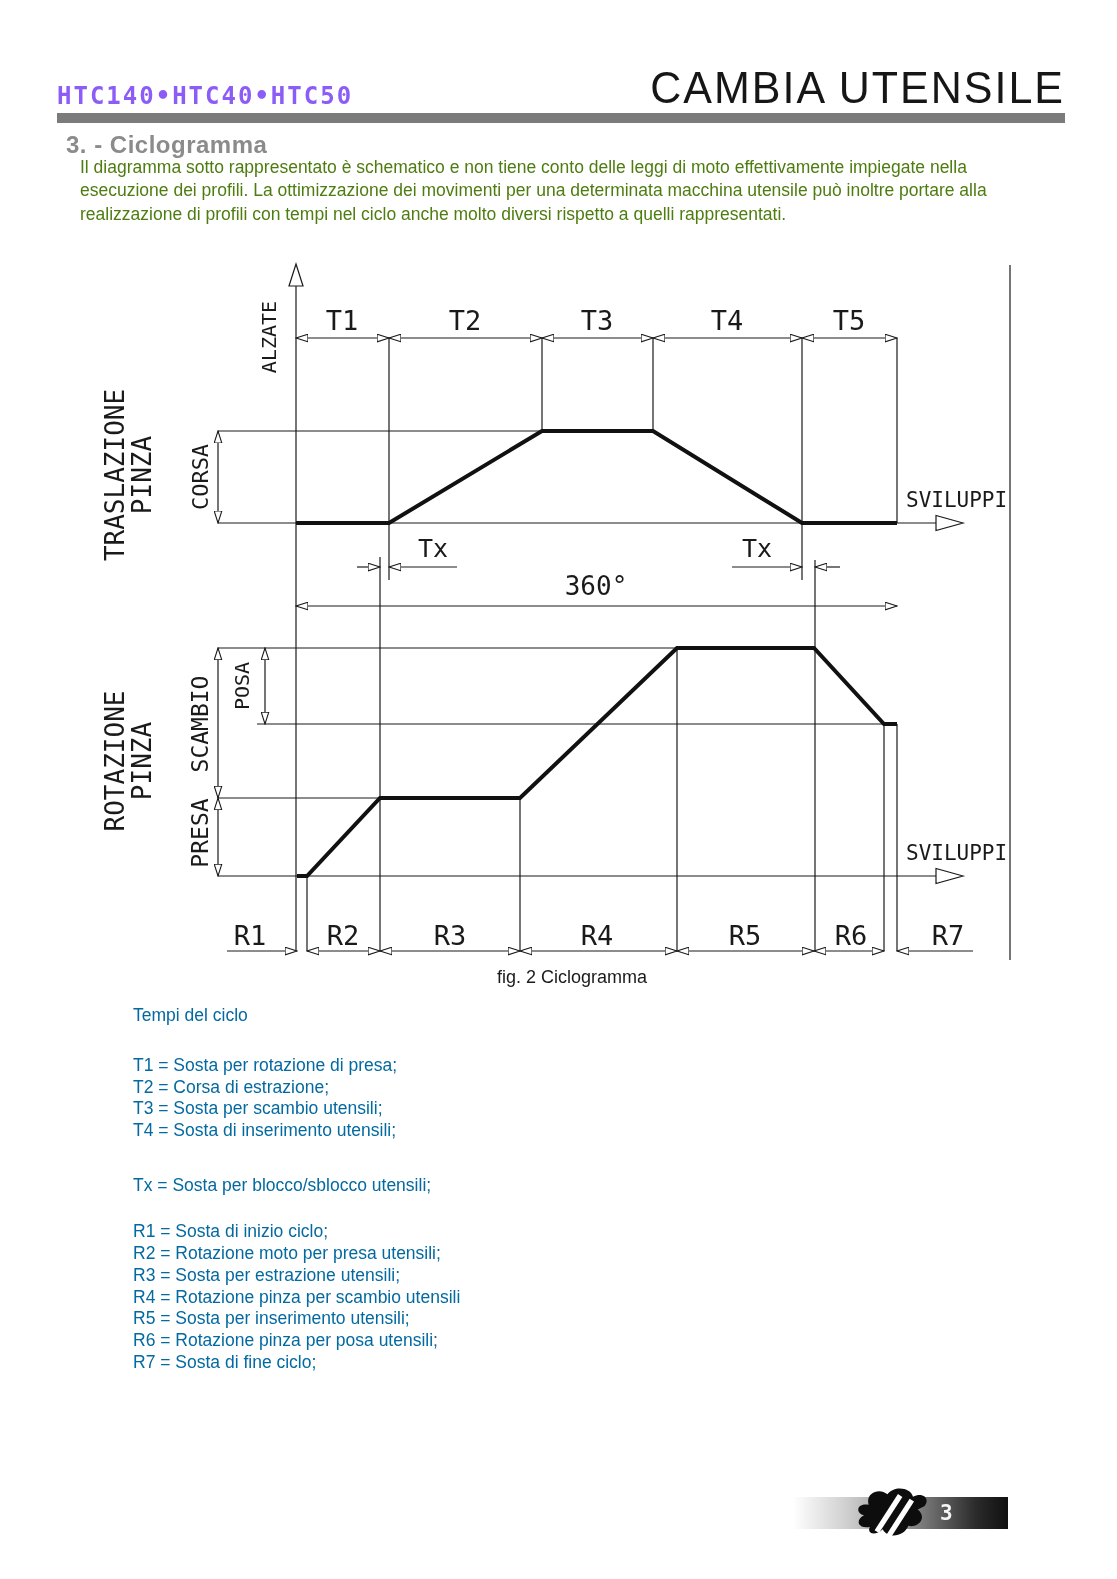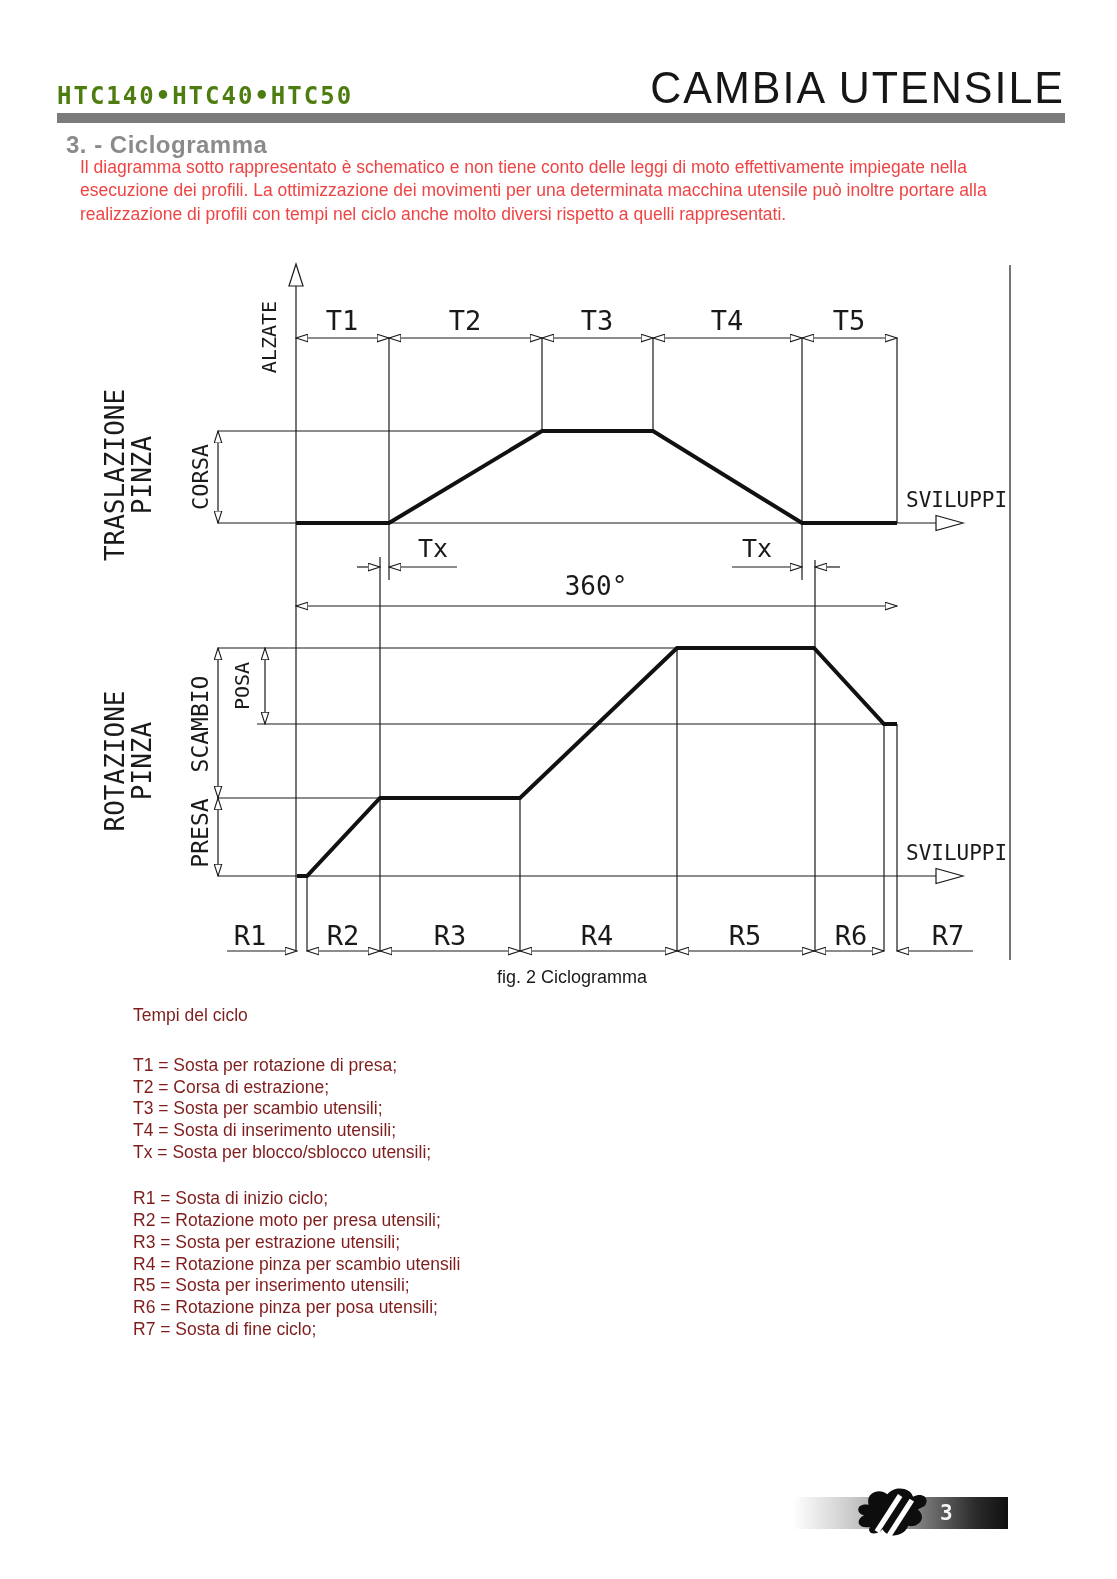--- a/index.html
+++ b/index.html
@@ -5,51 +5,51 @@
   html,body{margin:0;padding:0;background:#e8e8e8;}
   .page{
     position:relative;width:1117px;height:1579px;background:#ffffff;
     margin:0 auto;font-family:"Liberation Sans",sans-serif;color:#1d1d1d;
     overflow:hidden;
   }
   
   .models{
     position:absolute;left:57px;top:82px;
     font-family:"DejaVu Sans Mono",monospace;font-weight:bold;
-    font-size:24px;letter-spacing:2px;color:#4d7c0f;
+    font-size:24px;letter-spacing:2px;color:#8b5cf6;
   }
   .doc-title{
     position:absolute;right:52px;top:62px;
     font-size:43px;letter-spacing:2px;color:#161616;font-weight:400;
     transform:scaleY(1.05);transform-origin:top right;
   }
   .header-rule{
     position:absolute;left:57px;top:113px;width:1008px;height:10px;background:#7b7b7b;
   }
   .section-heading{
     position:absolute;left:66px;top:131px;
     font-size:24px;font-weight:bold;color:#8b8b8b;letter-spacing:0.5px;
   }
   .body-par{
     position:absolute;left:80px;top:156px;width:935px;
-    font-size:17.5px;line-height:23.4px;color:#ef4444;
+    font-size:17.5px;line-height:23.4px;color:#4d7c0f;
   }
   
   .figure-svg{position:absolute;left:85px;top:255px;}
   .figure-svg text{fill:#1a1a1a;}
   .cad{font-family:"DejaVu Sans Mono",monospace;}
   .cap{font-family:"Liberation Sans",sans-serif;}
   
   .legend{
     position:absolute;left:133px;top:1005px;width:600px;
-    font-size:17.5px;color:#7f1d1d;
+    font-size:17.5px;color:#0369a1;
   }
   .legend-title{margin:0 0 29px 0;}
   .legend-line{height:21.7px;line-height:21.7px;}
-  .legend-tx{margin-bottom:25px;height:21.7px;line-height:21.7px;}
+  .legend-tx{margin-top:33px;margin-bottom:25px;height:21.7px;line-height:21.7px;}
   
   .footer-bar{
     position:absolute;left:793px;top:1497px;width:215px;height:32px;
     background:linear-gradient(90deg,#ffffff 0%,#cfcfcf 25%,#8a8a8a 55%,#2b2b2b 85%,#101010 100%);
   }
   .page-number{
     position:absolute;left:940px;top:1501px;color:#f5f5f5;
     font-family:"DejaVu Sans Mono",monospace;font-weight:bold;font-size:21px;
   }
   .brand-logo{position:absolute;left:848px;top:1485px;}

